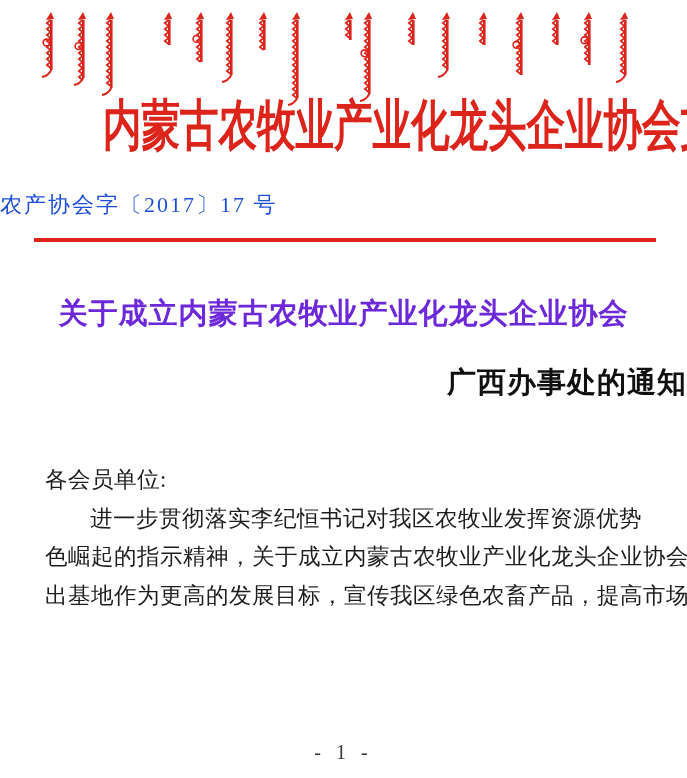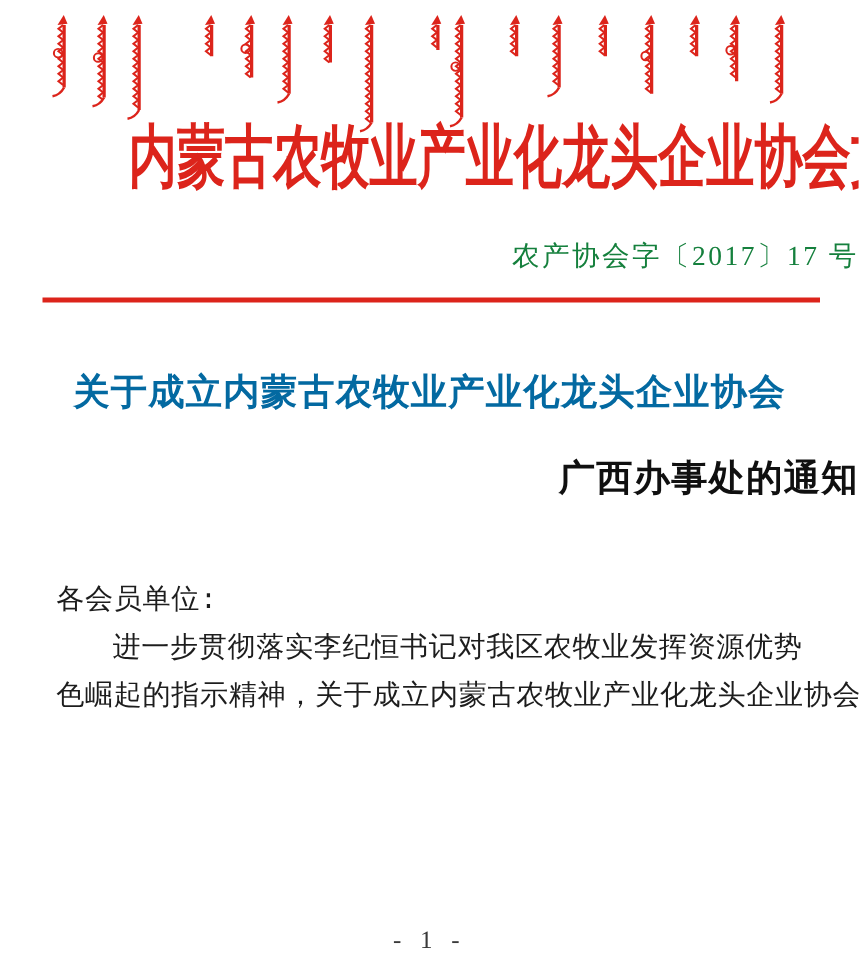--- a/index.html
+++ b/index.html
@@ -34,42 +34,42 @@
     transform: scaleX(0.70);
     transform-origin: 50% 50%;
     letter-spacing: 0px;
     line-height: 1.25;
   }
   .doc-number {
     position: absolute;
     top: 190px;
     left: 0;
     width: 100%;
-    text-align: right;
+    text-align: left;
     font-size: 22px;
     letter-spacing: 2px;
-    color: #15803d;
+    color: #1d4ed8;
   }
   .red-line {
     position: absolute;
     top: 238px;
     left: 34px;
     width: 622px;
     height: 4px;
   }
   .notice-title-1 {
     position: absolute;
     top: 294px;
     left: 0;
     width: 100%;
     text-align: center;
     font-size: 29px;
     font-weight: 700;
     letter-spacing: 1px;
-    color: #0369a1;
+    color: #6d28d9;
   }
   .notice-title-2 {
     position: absolute;
     top: 363px;
     left: 0;
     width: 100%;
     text-align: right;
     font-size: 29px;
     font-weight: 700;
     letter-spacing: 1px;
@@ -80,21 +80,20 @@
     top: 461px;
     left: 45px;
     width: 600px;
     font-size: 22.5px;
     line-height: 38.5px;
     color: #1d1d1d;
     letter-spacing: 0.5px;
   }
   .body-line {
     white-space: nowrap;
-    font-family: Liberation Mono, monospace;
   }
   .body-line.indent {
     text-indent: 2em;
   }
   .page-number {
     position: absolute;
     top: 741px;
     left: 0;
     width: 100%;
     text-align: center;
@@ -217,17 +216,18 @@
   <div class="red-line" style="background: rgb(220, 36, 27);"></div>
 
   <div class="notice-title-1">关于成立内蒙古农牧业产业化龙头企业协会</div>
 
   <div class="notice-title-2">广西办事处的通知</div>
 
   <div class="body-block">
     <div class="body-line">各会员单位:</div>
     <div class="body-line indent">进一步贯彻落实李纪恒书记对我区农牧业发挥资源优势</div>
     <div class="body-line">色崛起的指示精神，关于成立内蒙古农牧业产业化龙头企业协会</div>
+    <div class="body-line">出基地作为更高的发展目标，宣传我区绿色农畜产品，提高市场</div>
   </div>
 
   <div class="page-number">- 1 -</div>
 
 </div>
 
 </body></html>

